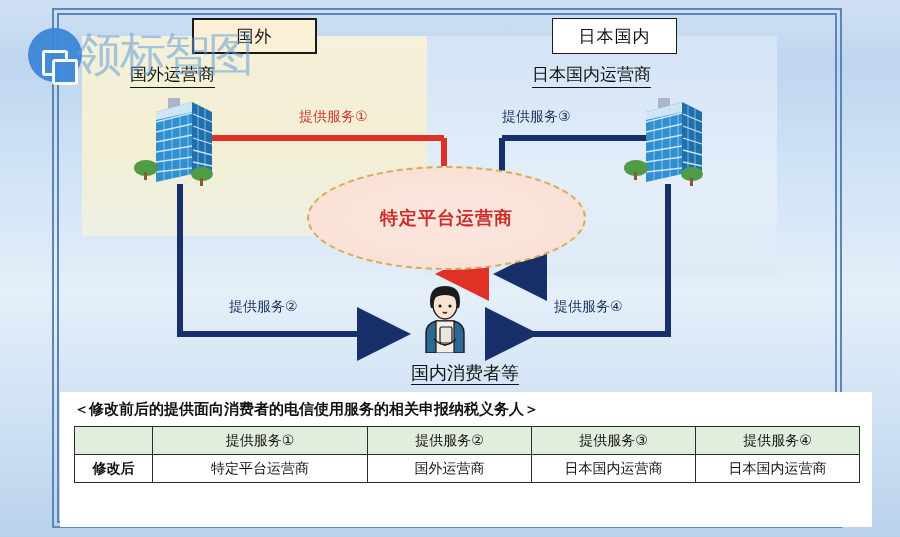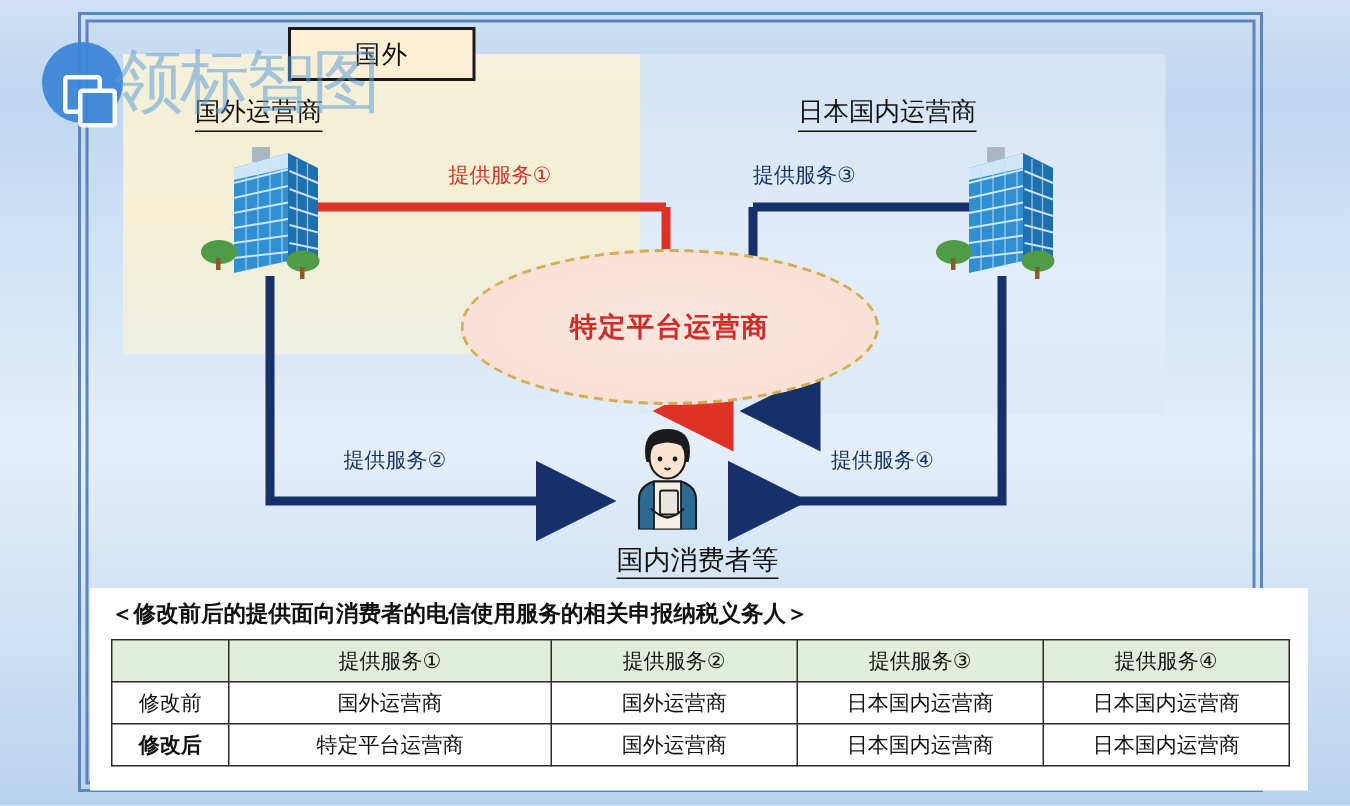--- a/index.html
+++ b/index.html
@@ -190,20 +190,23 @@
       <path d="M440,122 L440,160" stroke="#17306a" stroke-width="6" fill="none"></path>
       <path d="M440,160 L440,258" stroke="url(#fade-navy)" stroke-width="6" fill="none" marker-end="url(#ah-navy-down)"></path>
 
       <path d="M118,168 L118,318 L340,318" stroke="#17306a" stroke-width="6" fill="none" marker-end="url(#ah-navy-right)"></path>
 
       <path d="M606,168 L606,318 L432,318" stroke="#17306a" stroke-width="6" fill="none" marker-end="url(#ah-navy-left)"></path>
     </svg>
 
     <div class="zone-box zone-foreign">
       <span>国外</span>
+    </div>
+    <div class="zone-box zone-domestic">
+      <span>日本国内</span>
     </div>
 
     <div class="operator-label op-foreign">国外运营商</div>
     <div class="operator-label op-domestic">日本国内运营商</div>
 
     <svg class="building b-left" viewBox="0 0 92 96">
       <rect x="36" y="4" width="12" height="10" fill="#a9b6c4"></rect>
       <polygon points="24,18 60,8 60,80 24,88" fill="#2f8fd0"></polygon>
       <polygon points="60,8 80,18 80,82 60,80" fill="#1d6fae"></polygon>
       <polygon points="24,18 60,8 60,18 24,26" fill="#cfe6f6"></polygon>
@@ -314,27 +317,20 @@
       </colgroup>
       <tbody>
         <tr>
           <td class="corner"></td>
           <td class="hdr hl-top">提供服务①</td>
           <td class="hdr">提供服务②</td>
           <td class="hdr">提供服务③</td>
           <td class="hdr">提供服务④</td>
         </tr>
         <tr>
-          <td class="rowlbl">修改前</td>
-          <td class="hl-mid">国外运营商</td>
-          <td>国外运营商</td>
-          <td>日本国内运营商</td>
-          <td>日本国内运营商</td>
-        </tr>
-        <tr>
           <td class="rowlbl bold">修改后</td>
           <td class="hl-bot accent">特定平台运营商</td>
           <td>国外运营商</td>
           <td>日本国内运营商</td>
           <td>日本国内运营商</td>
         </tr>
       </tbody>
     </table>
   </div>
 

